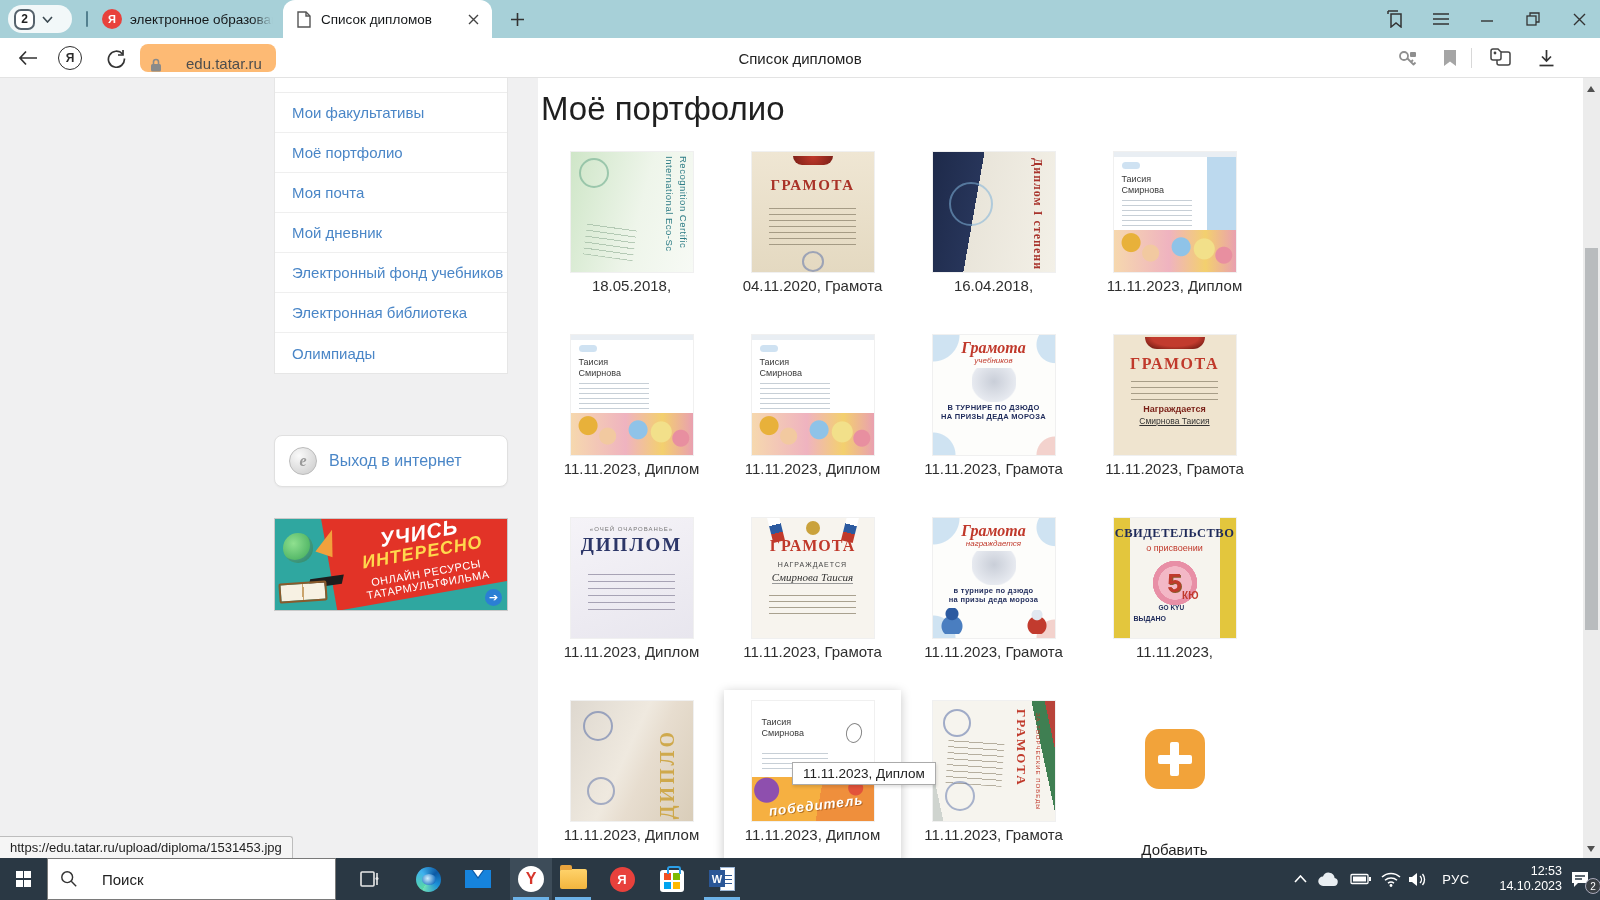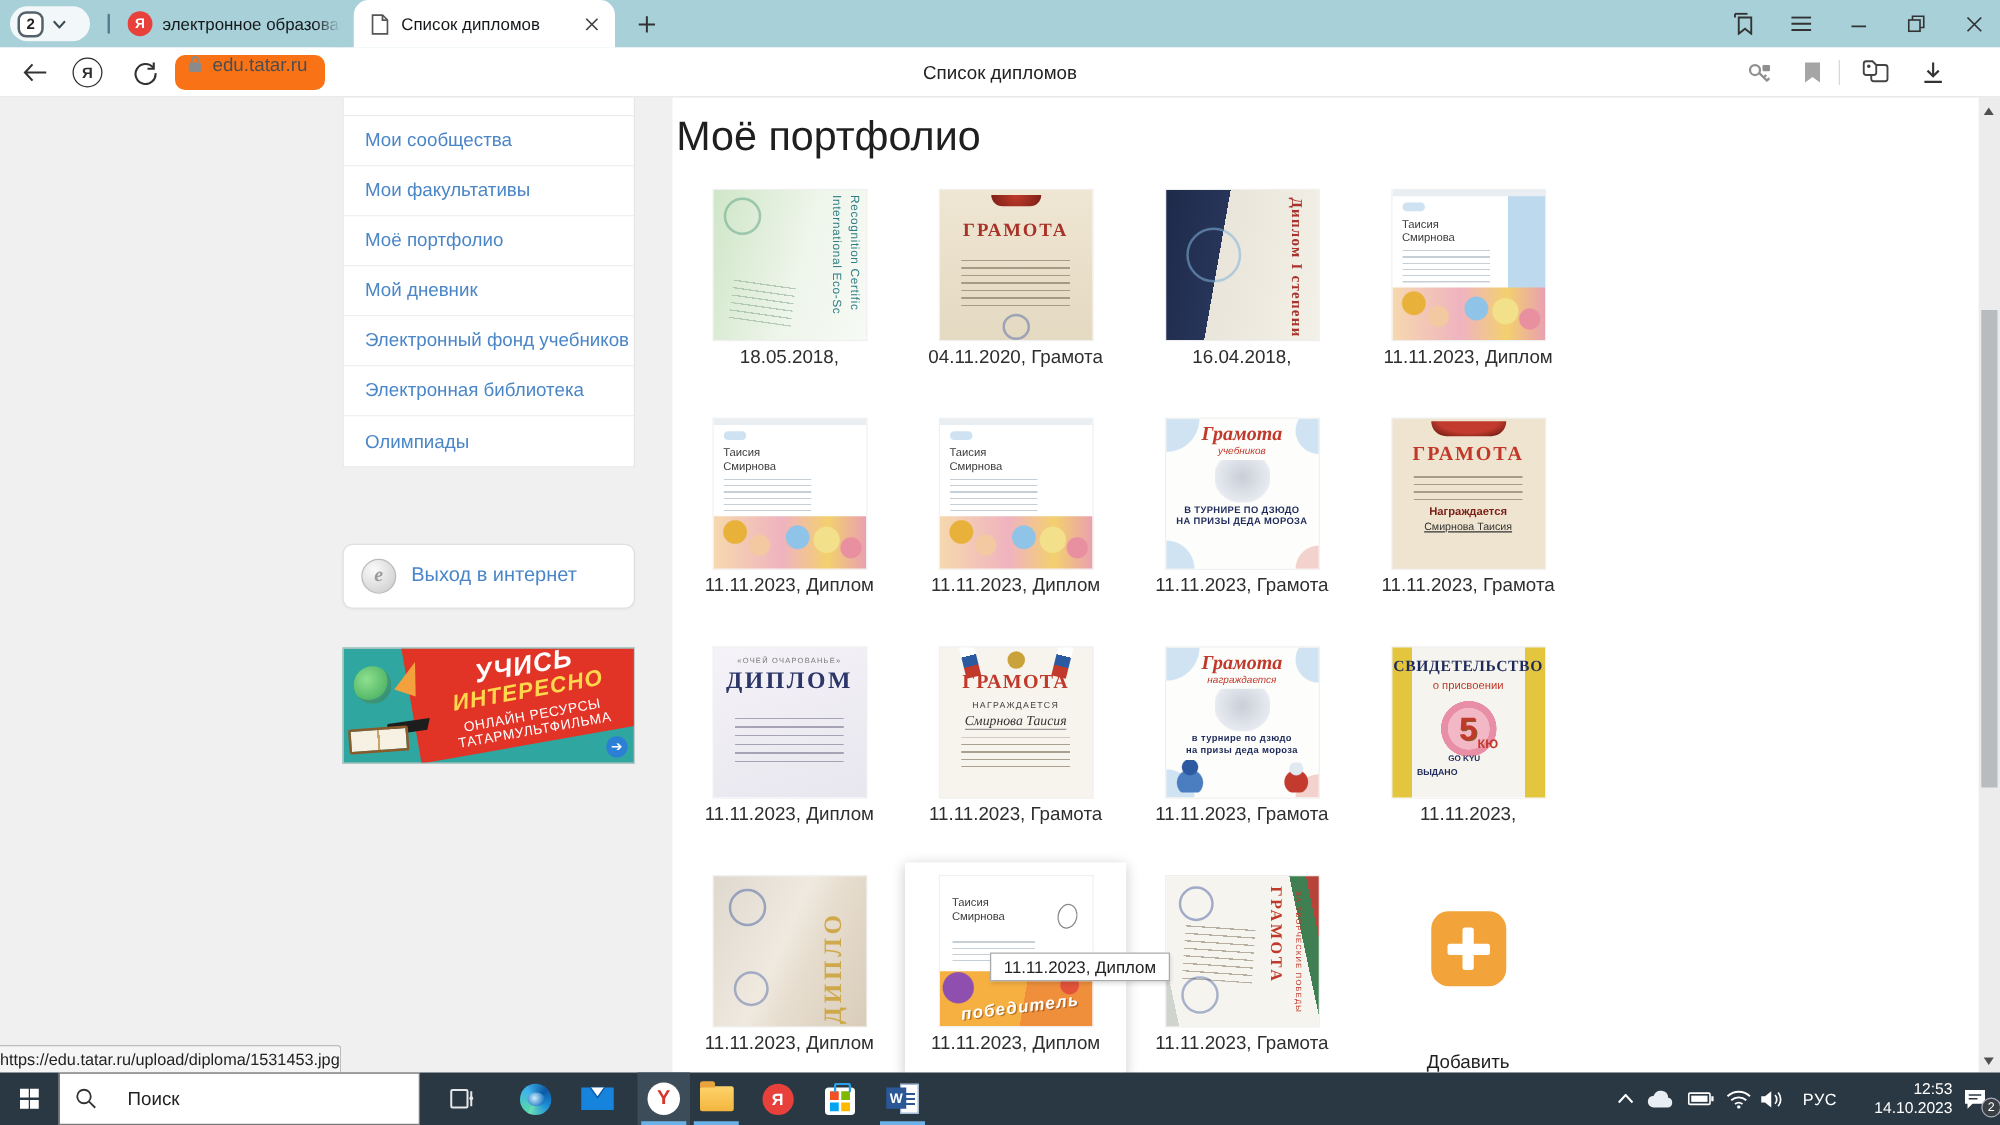--- a/index.html
+++ b/index.html
@@ -21,21 +21,21 @@
   .tab-active .lbl { flex:1; font-size:13.5px; color:#15181a; white-space:nowrap; overflow:hidden; }
   .tab-close { width:18px; height:18px; display:flex; align-items:center; justify-content:center; }
   .newtab { position:absolute; left:505px; top:7px; width:24px; height:24px; display:flex; align-items:center; justify-content:center; }
   .strip-right { position:absolute; right:10px; top:0; height:38px; display:flex; align-items:center; gap:24px; }
   .strip-right .wicon { width:22px; height:22px; display:flex; align-items:center; justify-content:center; }
 
   
   .toolbar { position:absolute; left:0; top:38px; width:1600px; height:40px; background:#fff; border-bottom:1px solid #e3e3e3; }
   .tb-icon { position:absolute; top:8px; width:24px; height:24px; display:flex; align-items:center; justify-content:center; }
   .ya-ring { border:1.6px solid #2c2c2c; border-radius:50%; font-size:12px; font-weight:bold; color:#2c2c2c; }
-  .urlpill { position:absolute; left:140px; top:6px; height:28px; background:#f97316; border-radius:8px; display:flex; align-items:flex-start; padding:0 14px 0 10px; }
+  .urlpill { position:absolute; left:140px; top:6px; height:28px; background:#fdba74; border-radius:8px; display:flex; align-items:flex-end; padding:0 14px 0 10px;gap:16px; }
   .urlpill .lock { margin-right:8px; display:flex; }
   .urltext { font-size:15px; color:#4d4d4d; }
   .pagetitle { position:absolute; left:0; right:0; top:0; height:40px; display:flex; align-items:center; justify-content:center; font-size:15px; color:#222; pointer-events:none; }
   .tb-sep { position:absolute; left:1471px; top:10px; width:1px; height:20px; background:#d8d8d8; }
 
   
   .page { position:absolute; left:0; top:78px; width:1600px; height:780px; background:#f0f0f1; overflow:hidden; }
 
   
   .menu-card { position:absolute; left:274px; top:0; width:234px; background:#fff; border:1px solid #e6e6e6; border-top:none; }
@@ -185,21 +185,21 @@
   .add-btn::after { content:""; position:absolute; left:50%; top:50%; width:9px; height:34px; margin:-17px 0 0 -4.5px; background:#fff; border-radius:2px; }
   .add-cap { margin-top:52px; font-size:15px; color:#1f1f1f; }
 
   
   .scrollbar { position:absolute; right:0; top:0; width:17px; height:780px; background:#ececec; }
   .sb-up { position:absolute; top:8px; left:4px; width:0; height:0; border-left:4.5px solid transparent; border-right:4.5px solid transparent; border-bottom:6px solid #505050; }
   .sb-down { position:absolute; bottom:6px; left:4px; width:0; height:0; border-left:4.5px solid transparent; border-right:4.5px solid transparent; border-top:6px solid #505050; }
   .sb-thumb { position:absolute; top:170px; left:2px; width:13px; height:382px; background:#b9bcbe; }
 
   
-  .statusbar { position:absolute; left:0; bottom:0; height:22px; background:#f5f5f5; border:1px solid #bdbdbd; border-left:none; border-bottom:none; border-radius:0 3px 0 0; display:flex; align-items:center; padding:0 0; font-size:13px; color:#222; }
+  .statusbar { position:absolute; left:0; bottom:0; height:22px; background:#f5f5f5; border:1px solid #bdbdbd; border-left:none; border-bottom:none; border-radius:0 3px 0 0; display:flex; align-items:center; padding:0 10px; font-size:13px; color:#222; }
 
   
   .taskbar { position:absolute; left:0; top:858px; width:1600px; height:42px; background:#2a3844; }
   .tb-start { position:absolute; left:0; top:0; width:47px; height:42px; display:flex; align-items:center; justify-content:center; }
   .winlogo { display:grid; grid-template-columns:7px 7px; grid-template-rows:7px 7px; gap:1.5px; }
   .winlogo span { background:#fff; }
   .tb-search { position:absolute; left:47px; top:0; width:289px; height:42px; background:#fff; border:1px solid #7a7a7a; display:flex; align-items:center; padding-left:12px; }
   .tb-search .q { font-size:15px; color:#222; margin-left:24px; }
   .task-icon { position:absolute; top:0; width:42px; height:42px; display:flex; align-items:center; justify-content:center; }
   .task-icon.active { background:#3d4c59; }
@@ -340,23 +340,23 @@
           <path d="M8.5 1v10M4 7.5l4.5 4.5L13 7.5" fill="none" stroke="#333" stroke-width="1.7"></path>
           <path d="M1.5 16.5h14" stroke="#333" stroke-width="1.7"></path>
         </svg>
     </div>
   </div>
 
   <div class="page">
 
     <div class="menu-card">
       <div class="menu-clip"></div>
-      <div class="menu-item">Мои сообщества</div>
       <div class="menu-item">Мои факультативы</div>
       <div class="menu-item">Моё портфолио</div>
+      <div class="menu-item">Моя почта</div>
       <div class="menu-item">Мой дневник</div>
       <div class="menu-item">Электронный фонд учебников</div>
       <div class="menu-item">Электронная библиотека</div>
       <div class="menu-item">Олимпиады</div>
     </div>
 
     <div class="exit-card">
       <div class="ie-ball">e</div>
       <div class="exit-label">Выход в интернет</div>
     </div>

